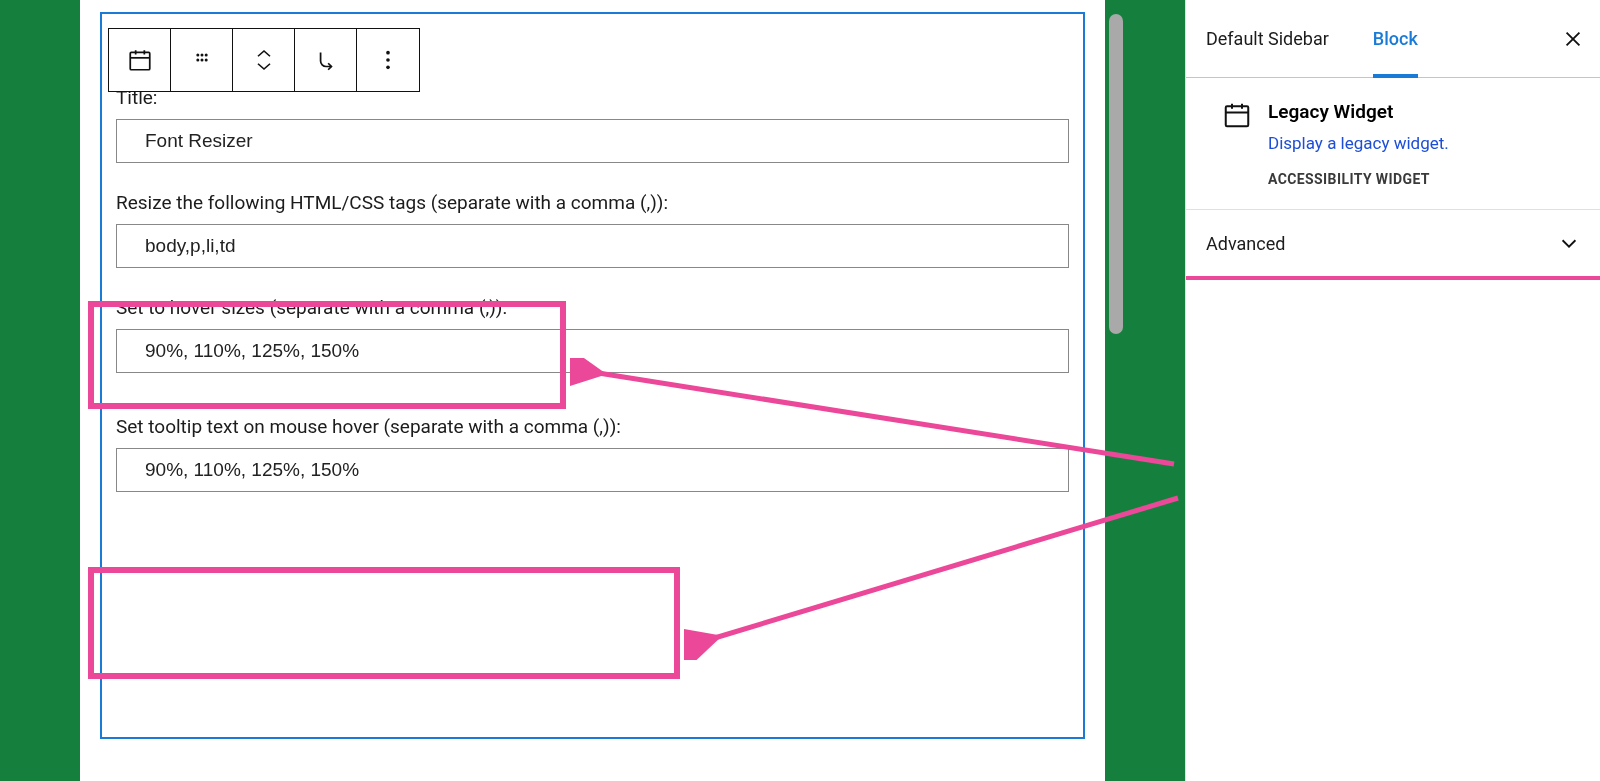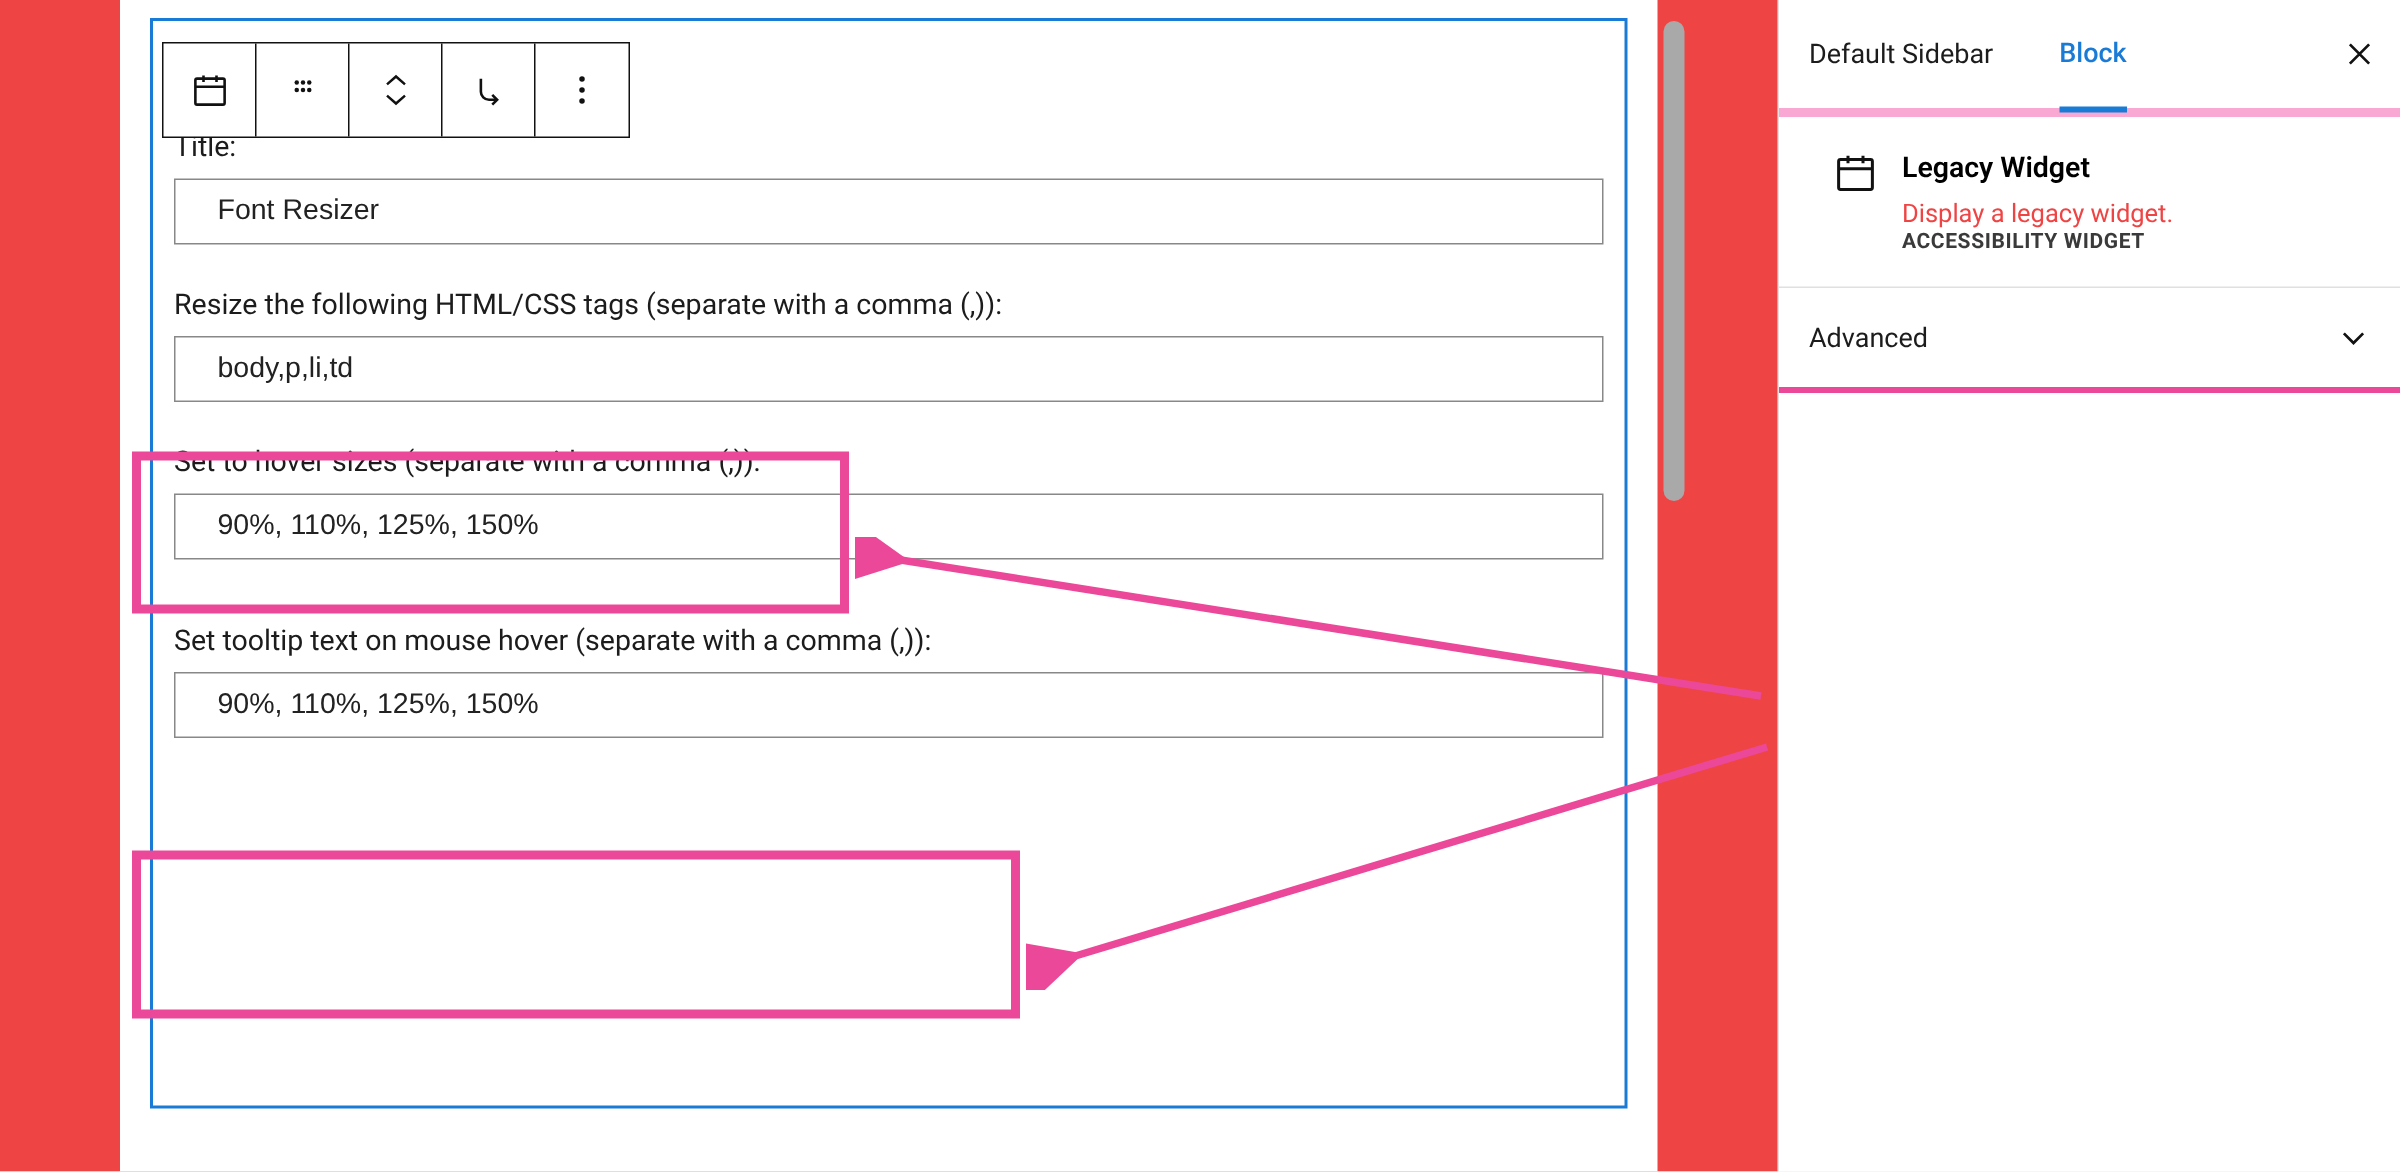--- a/index.html
+++ b/index.html
@@ -1,19 +1,19 @@
 <!DOCTYPE html>
 <html><head>
 <meta charset="utf-8">
 <style>
   * { box-sizing: border-box; margin: 0; padding: 0; }
   html, body { width: 1600px; height: 781px; font-family: -apple-system, BlinkMacSystemFont, "Segoe UI", Roboto, sans-serif; background: #f0f0f0; overflow: hidden; }
   .app { display: flex; width: 100%; height: 100%; }
 
-  .editor-wrap { flex: 1; background: #ef4444; position: relative; padding: 0 80px; }
+  .editor-wrap { flex: 1; background: #15803d; position: relative; padding: 0 80px; }
   .editor-canvas { position: relative; background: #fff; height: 781px; }
 
   .block-outline { position: absolute; left: 20px; right: 20px; top: 12px; bottom: 42px; border: 2px solid #1a7bd6; }
 
   .toolbar { position: absolute; top: 28px; left: 28px; display: flex; background: #fff; border: 1px solid #111; z-index: 50; height: 64px; }
   .toolbar .tb-btn { width: 62px; display: flex; align-items: center; justify-content: center; border-right: 1px solid #111; cursor: pointer; }
   .toolbar .tb-btn:last-child { border-right: none; }
   .tb-narrow { width: 48px; }
   .tb-arrows { width: 40px; display:flex; flex-direction:column; align-items:center; justify-content:center; }
 
@@ -28,29 +28,29 @@
   .highlight-box { position: absolute; border: 6px solid #ec4899; pointer-events: none; z-index: 60; }
   .hb1 { left: 88px; top: 301px; width: 478px; height: 108px; }
   .hb2 { left: 88px; top: 567px; width: 592px; height: 112px; }
 
   .arrow-svg { position: absolute; z-index: 55; pointer-events: none; }
 
   .scrollbar-track { position: absolute; top: 0; right: 62px; width: 14px; height: 100%; }
   .scrollbar-thumb { position: absolute; top: 14px; width: 14px; height: 320px; background: #a9a9a9; border-radius: 7px; }
 
   .sidebar { width: 415px; background: #fff; border-left: 1px solid #e0e0e0; display: flex; flex-direction: column; }
-  .sidebar-header { padding: 0 20px; height: 78px; display: flex; align-items: center; border-bottom: 6px solid #f9a8d4; position: relative; }
+  .sidebar-header { padding: 0 20px; height: 78px; display: flex; align-items: center; border-bottom: 1px solid #f9a8d4; position: relative; }
   .tab { font-size: 18px; color: #1c1c1c; padding: 27px 0; margin-right: 44px; cursor: pointer; }
   .tab.active { color: #1a7bd6; border-bottom: 4px solid #1a7bd6; margin-bottom: -1px; padding-bottom: 25px; font-weight: 500; }
   .close-btn { position: absolute; right: 16px; top: 50%; transform: translateY(-50%); cursor: pointer; font-size: 26px; line-height: 1; }
 
   .block-info { padding: 22px 20px 22px 36px; display: flex; border-bottom: 1px solid #e0e0e0; }
   .block-info .bi-icon { width: 36px; flex-shrink: 0; margin-right: 10px; }
   .block-info .bi-text h3 { font-size: 19px; font-weight: 600; margin-bottom: 10px; }
-  .block-info .bi-text p { font-size: 17px; color: #ef4444; }
+  .block-info .bi-text p { font-size: 17px; color: #1d4ed8; margin-bottom: 18px; }
   .block-info .bi-text .bi-sub { font-size: 14px; font-weight: 700; color: #3a3a3a; letter-spacing: 0.4px; }
 
   .advanced-row { padding: 22px 20px; display: flex; align-items: flex-end; justify-content: space-between; border-bottom: 4px solid #ec4899; cursor: pointer; }
   .advanced-row .adv-label { font-size: 18px; color: #1c1c1c; }
 
   svg { display: block; }
 </style>
 </head>
 <body>
 

